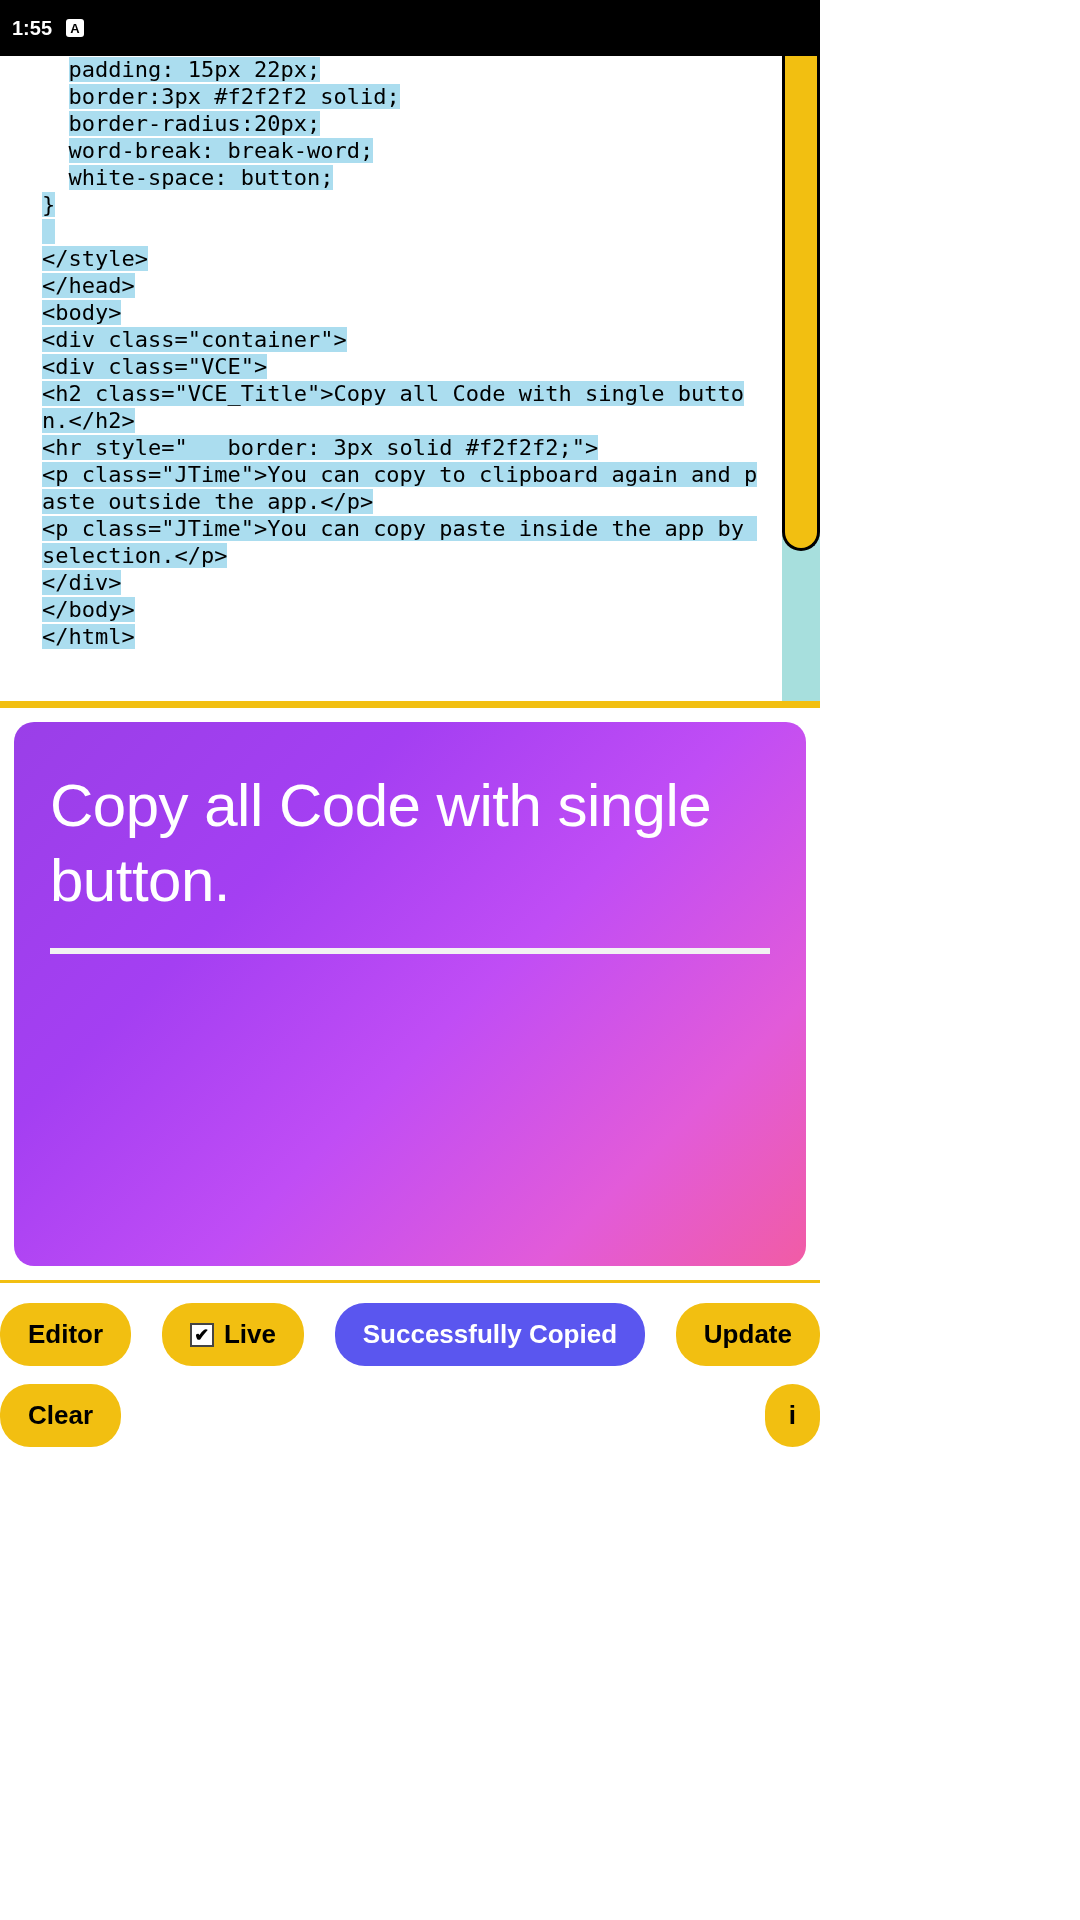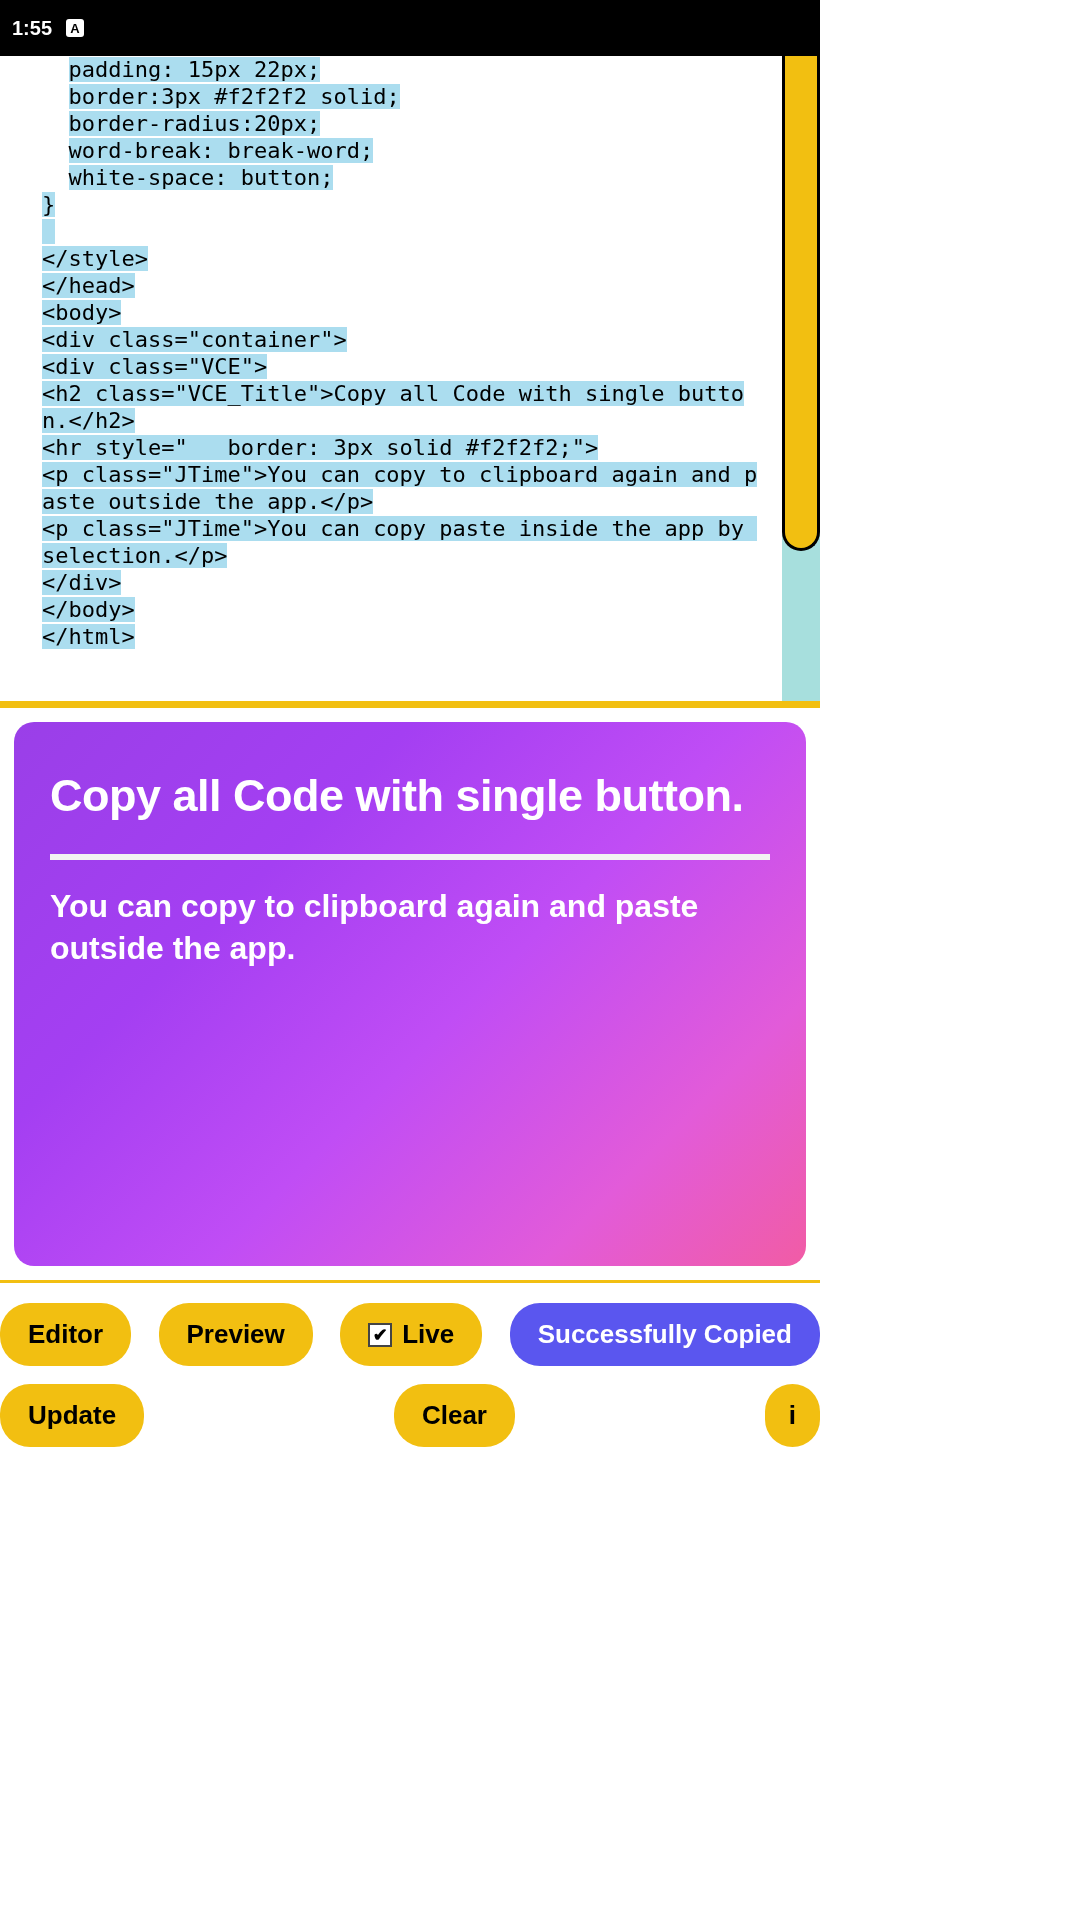--- a/index.html
+++ b/index.html
@@ -71,22 +71,22 @@
     height: 572px;
   }
   .card {
     width: 100%; height: 100%;
     border-radius: 20px;
     padding: 46px 36px;
     color: #fff;
     background: linear-gradient(135deg, #9a3fe8 0%, #a43ff2 30%, #c04df5 55%, #e25bd9 80%, #f15ca5 100%);
   }
   .card h2 {
-    font-size: 45px;
-    font-weight: 700;
+    font-size: 60px;
+    font-weight: 400;
     line-height: 1.25;
     letter-spacing: -0.5px;
     margin-bottom: 30px;
   }
   .card hr {
     border: none;
     border-top: 6px solid #f2f2f2;
     margin-bottom: 26px;
   }
   .card p {
@@ -167,32 +167,28 @@
   <div class="track"></div>
   <div class="thumb"></div>
 </div>
 
 <div class="divider"></div>
 
 <div class="preview-pane">
   <div class="card">
     <h2>Copy all Code with single button.</h2>
     <hr>
-    <p>You can copy to clipboard again and paste outside the app.</p>
   </div>
 </div>
 
 <div class="divider2"></div>
 
 <div class="toolbar">
   <button class="btn">
     <span>Editor</span>
-  </button>
-  <button class="btn">
-    <span>Preview</span>
   </button>
   <button class="btn">
     <span class="chk">✔</span>
     <span>Live</span>
   </button>
   <button class="btn purple">
     <span>Successfully Copied</span>
   </button>
   <button class="btn">
     <span>Update</span>

